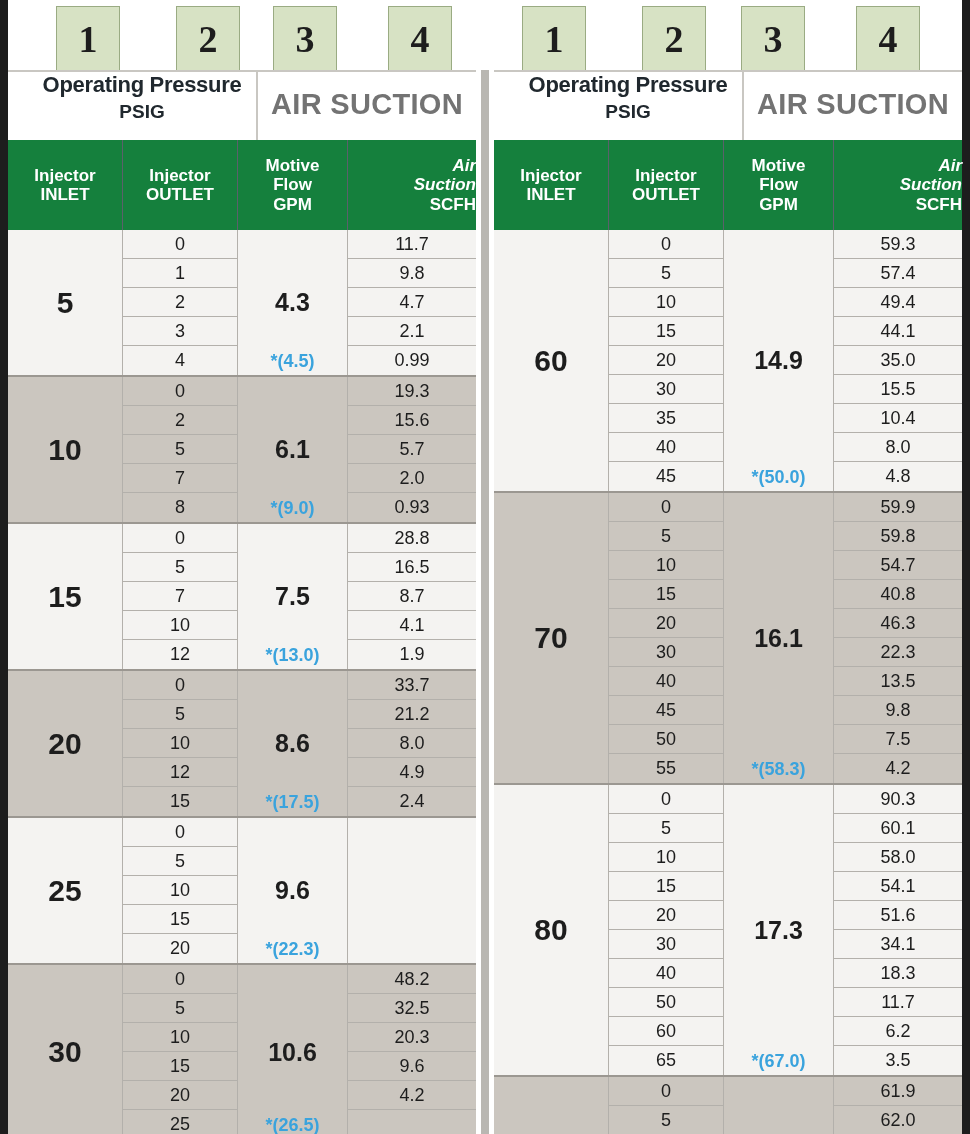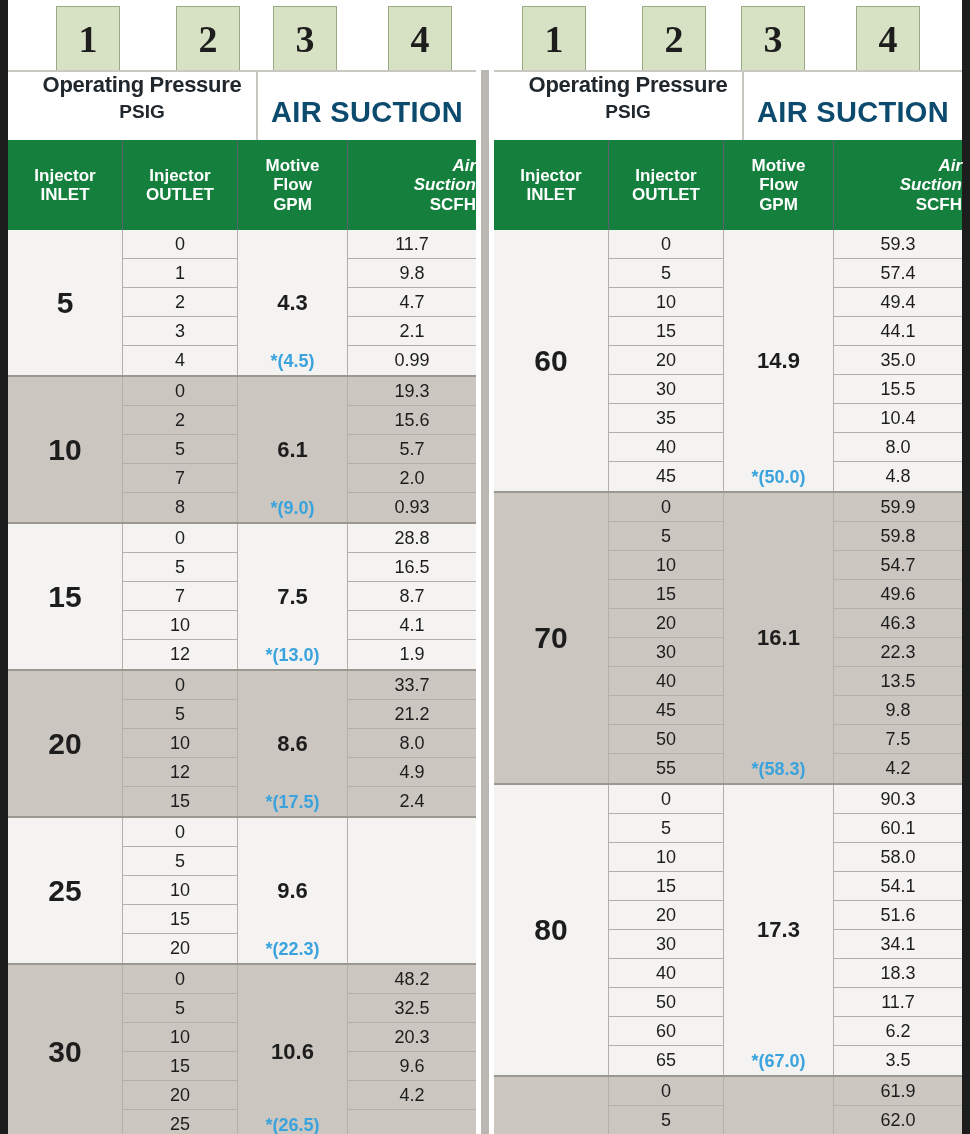--- a/index.html
+++ b/index.html
@@ -105,24 +105,24 @@
   }
   .hdr-op .l2 {
     font-size: 19px;
     font-weight: bold;
     color: #20282e;
     margin-top: 3px;
   }
   .hdr-air {
     flex: 1;
     text-align: center;
-    padding-top: 24px;
+    padding-top: 16px;
     font-size: 29px;
     font-weight: bold;
-    color: #0c4a6e;
+    color: #737373;
     letter-spacing: 0.3px;
   }
 
   .hdr-cols {
     display: flex;
     flex-direction: row;
     background: #15803d;
     color: #ffffff;
     height: 90px;
   }
@@ -179,21 +179,21 @@
     width: 110px;
     box-sizing: border-box;
     border-right: 1px solid #b3b0ab;
     display: flex;
     flex-direction: column;
     align-items: center;
     justify-content: center;
     position: relative;
   }
   .g-motive .mval {
-    font-size: 22px;
+    font-size: 25px;
     font-weight: bold;
     color: #1d1d1d;
   }
   .g-motive .mnote {
     position: absolute;
     bottom: 3px;
     left: 0; right: 0;
     text-align: center;
     font-size: 18px;
     font-weight: bold;
@@ -476,21 +476,21 @@
               <div class="cellrow last">55</div>
             </div>
             <div class="g-motive">
               <div class="mval">16.1</div>
               <div class="mnote">*(58.3)</div>
             </div>
             <div class="g-suction">
               <div class="cellrow">59.9</div>
               <div class="cellrow">59.8</div>
               <div class="cellrow">54.7</div>
-              <div class="cellrow">49.6</div>
+              <div class="cellrow">40.8</div>
               <div class="cellrow">46.3</div>
               <div class="cellrow">22.3</div>
               <div class="cellrow">13.5</div>
               <div class="cellrow">9.8</div>
               <div class="cellrow">7.5</div>
               <div class="cellrow last">4.2</div>
             </div>
           </div>
           <div class="group light groupsep">
             <div class="g-inlet">80</div>

